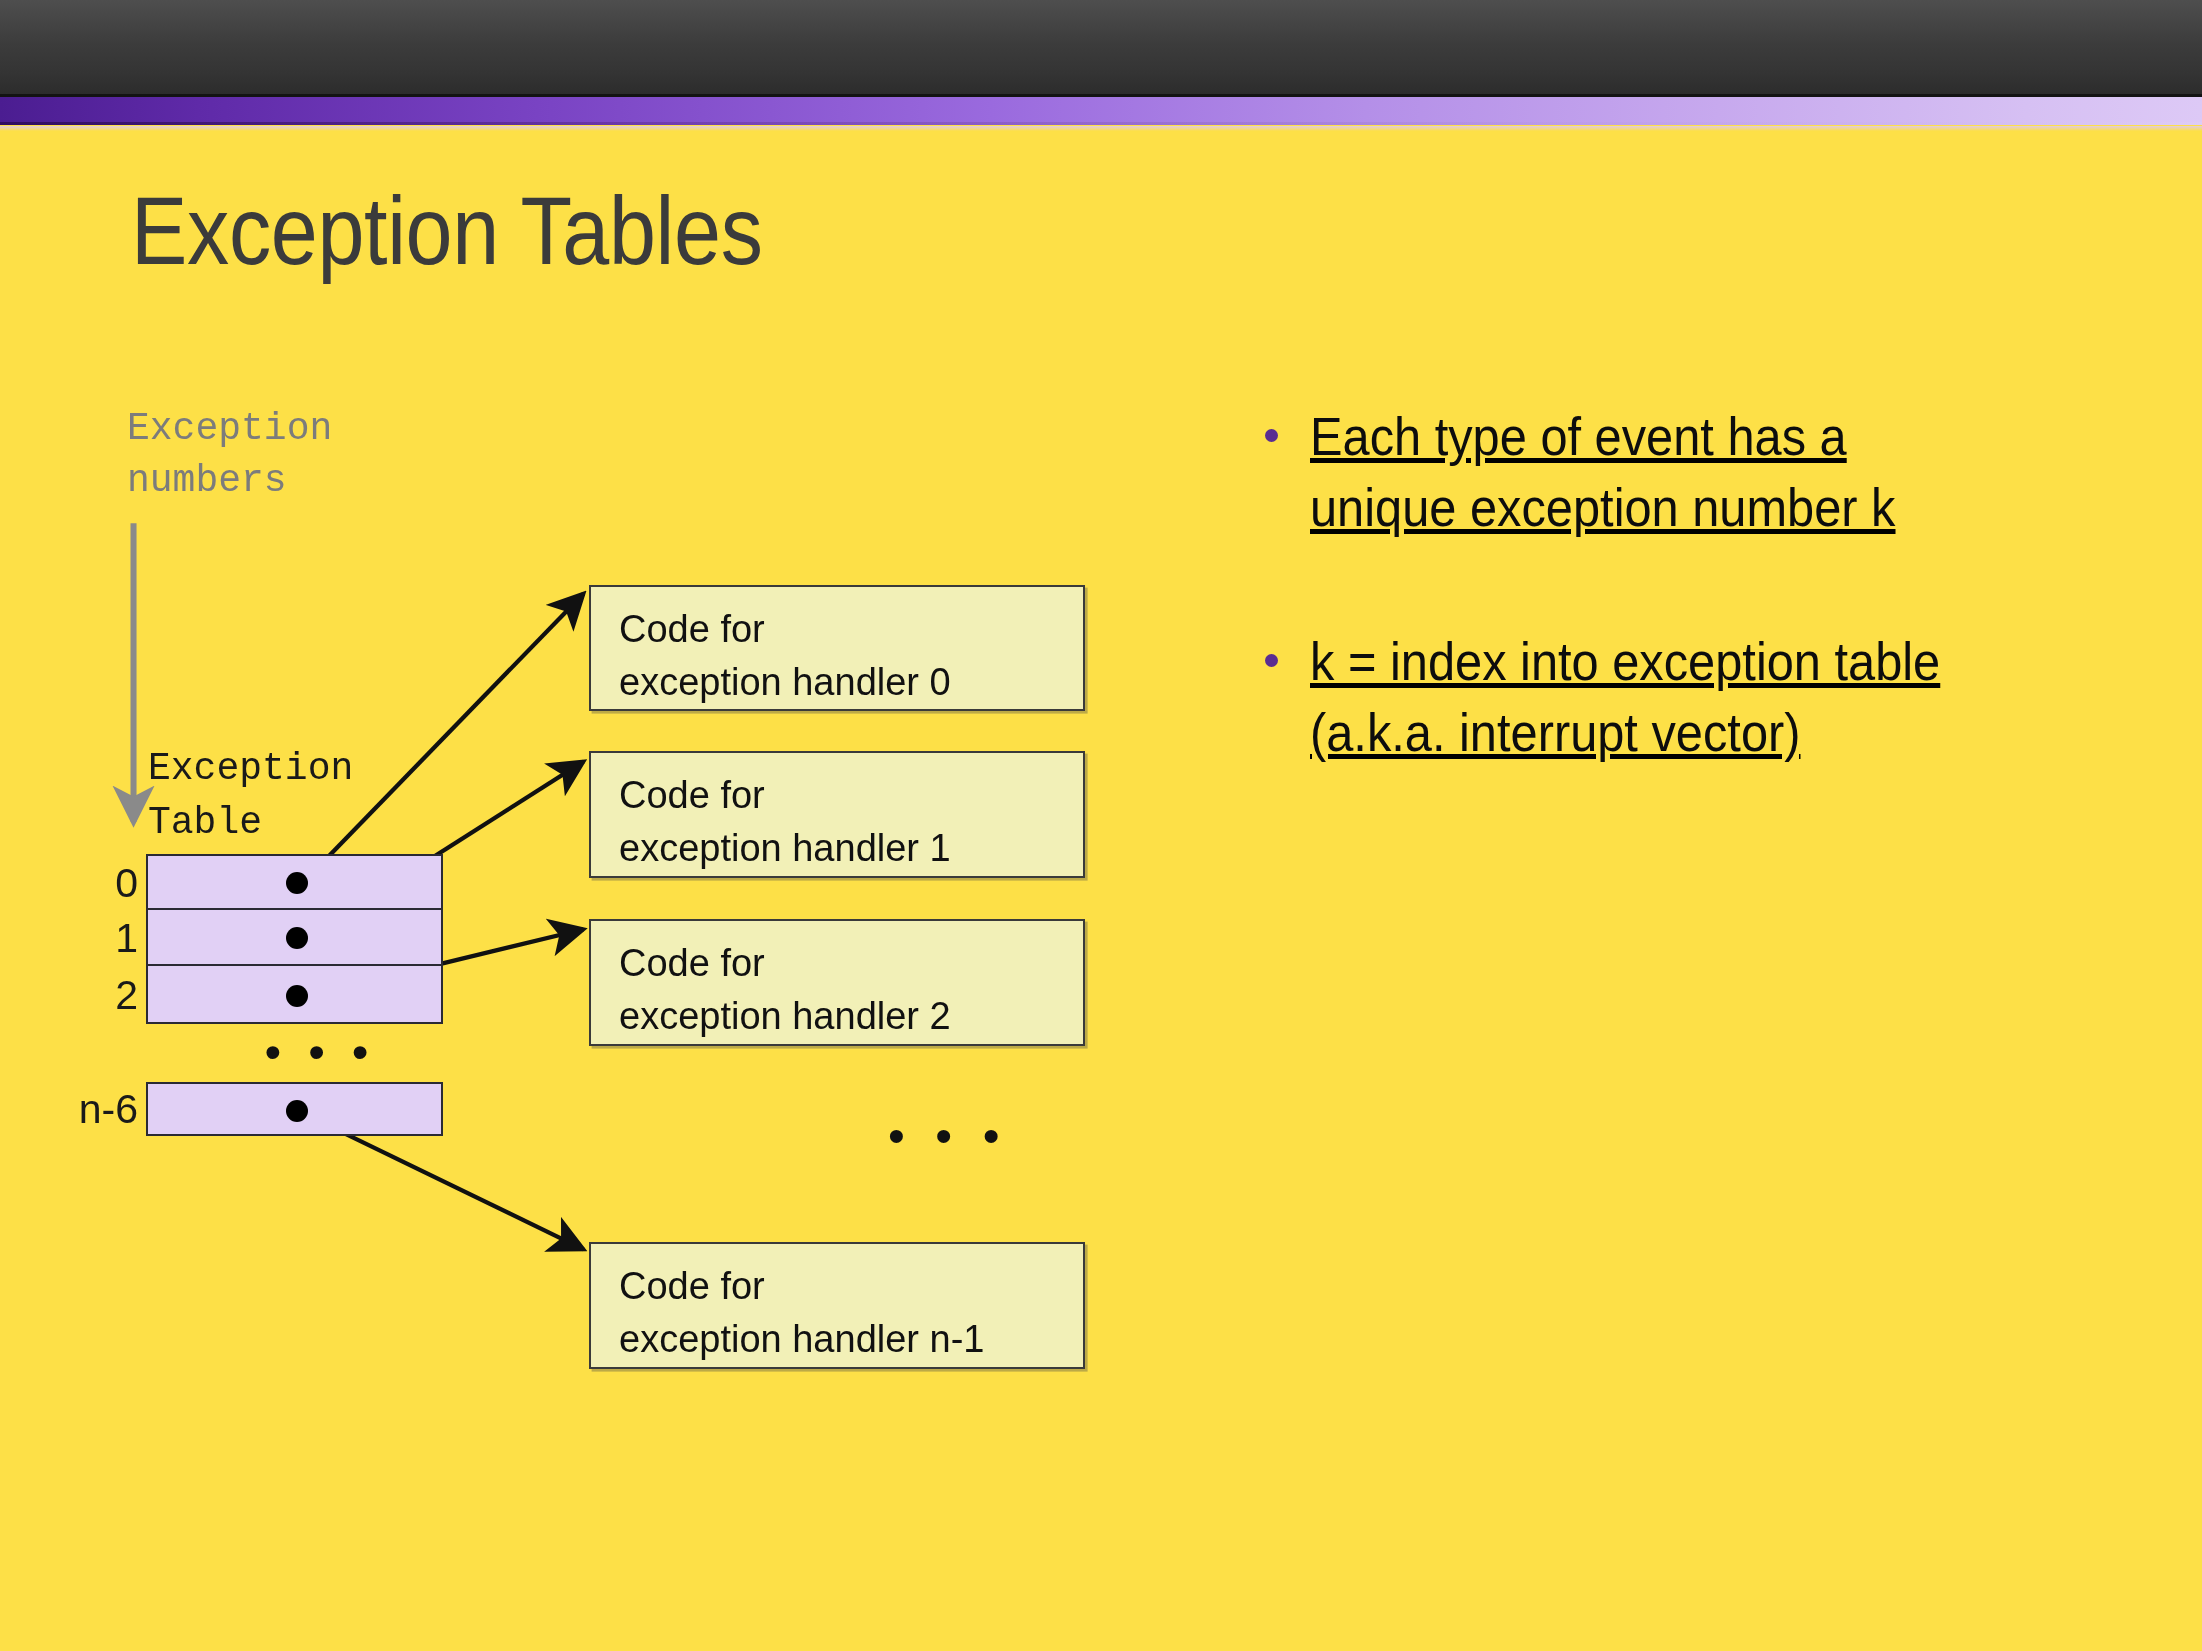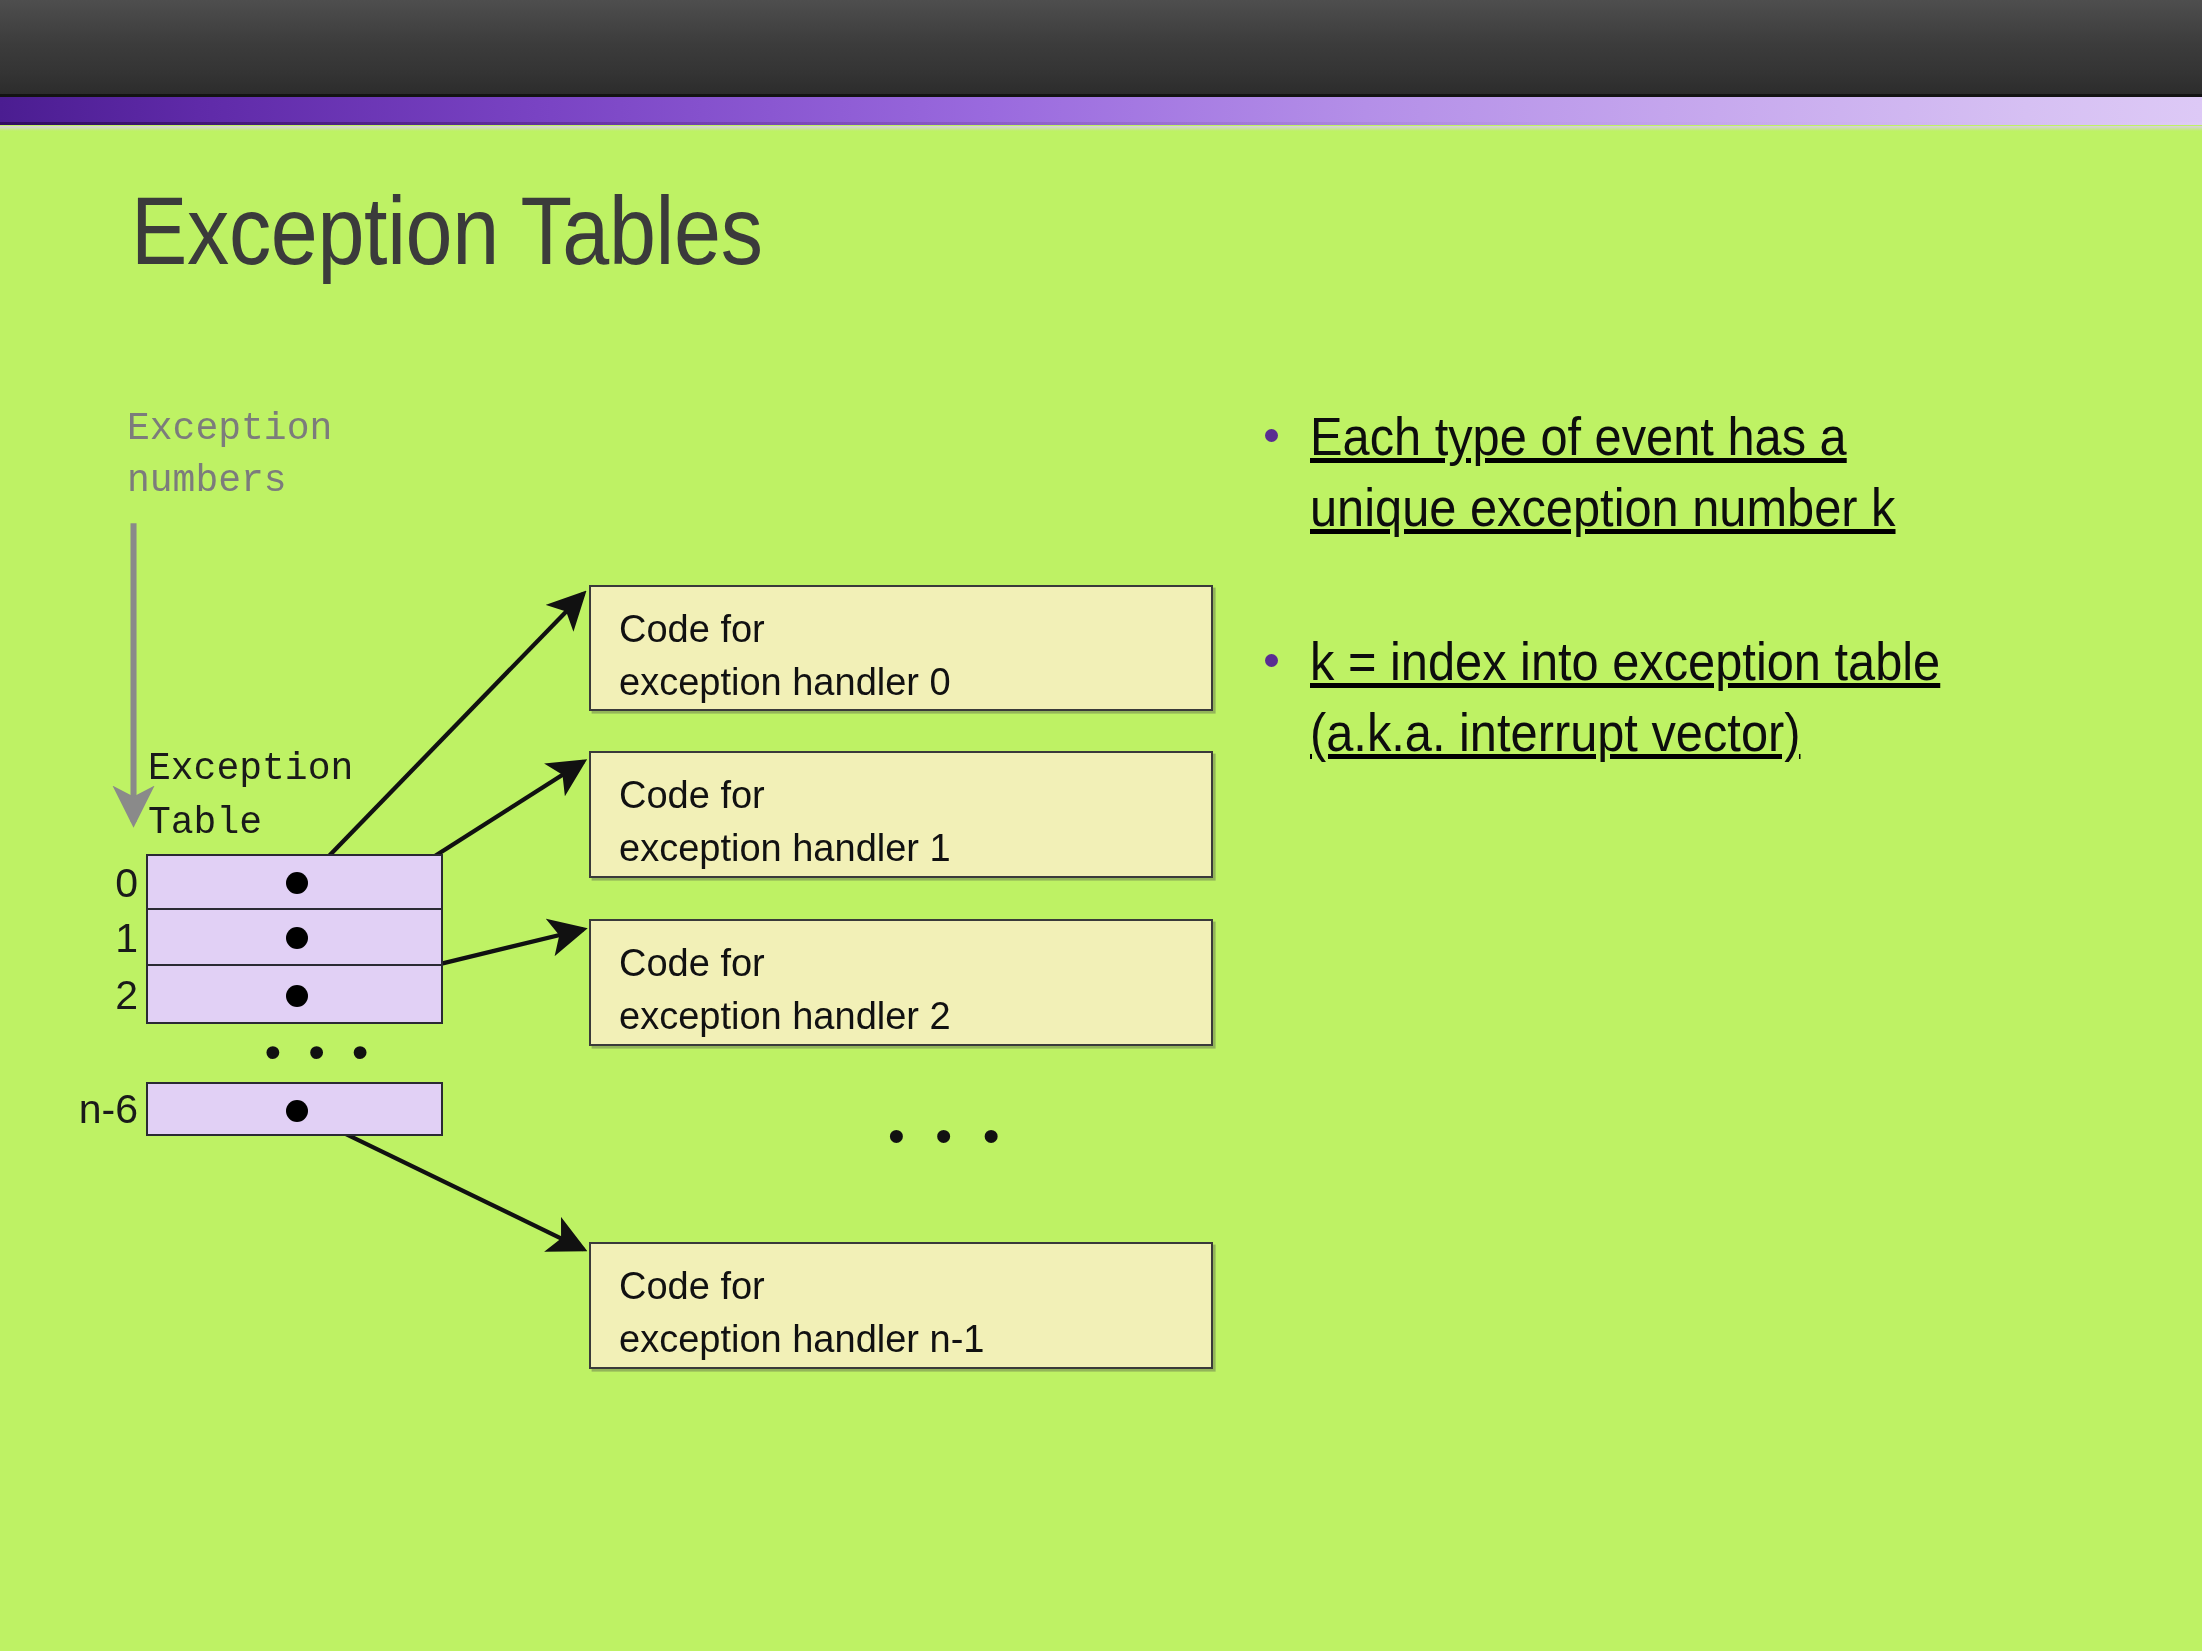--- a/index.html
+++ b/index.html
@@ -8,21 +8,21 @@
     padding: 0;
     background: #ffffff;
   }
   body {
     font-family: "Liberation Sans", sans-serif;
   }
   #slide {
     position: relative;
     width: 2203px;
     height: 1652px;
-    background: #bef264;
+    background: #fde047;
     overflow: hidden;
   }
 
   
   #top-dark-bar {
     position: absolute;
     left: 0; top: 0;
     width: 2203px;
     height: 97px;
     background: linear-gradient(180deg, #4e4e4e 0%, #3c3c3c 45%, #343434 75%, #2b2b2b 100%);
@@ -147,21 +147,21 @@
     font-weight: bold;
     letter-spacing: 7.7px;
     color: #111111;
     line-height: 1;
   }
 
   
   .handler-box {
     position: absolute;
     left: 589px;
-    width: 624px;
+    width: 496px;
     background: #f2f0b7;
     border: 2.6px solid #3a3a3a;
     box-sizing: border-box;
     box-shadow: 2.6px 2.6px 0 rgba(70,70,70,0.35);
   }
   #handler-box-0 { top: 585px;  height: 126px; }
   #handler-box-1 { top: 751px;  height: 127px; }
   #handler-box-2 { top: 919px; height: 127px; }
   #handler-box-n1 { top: 1242px; height: 127px; }
 

